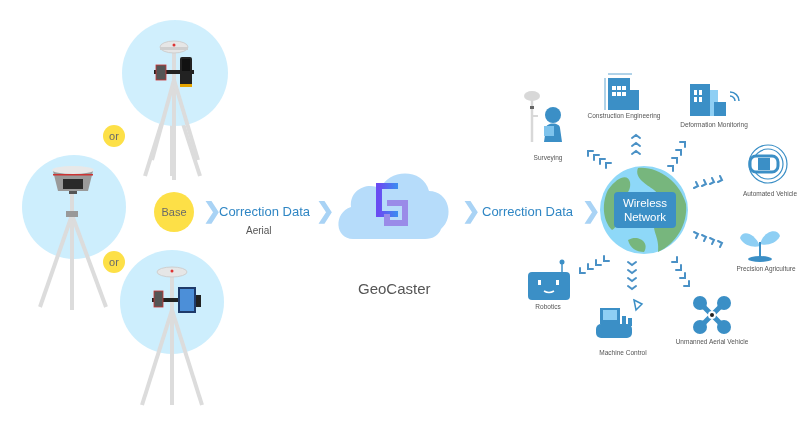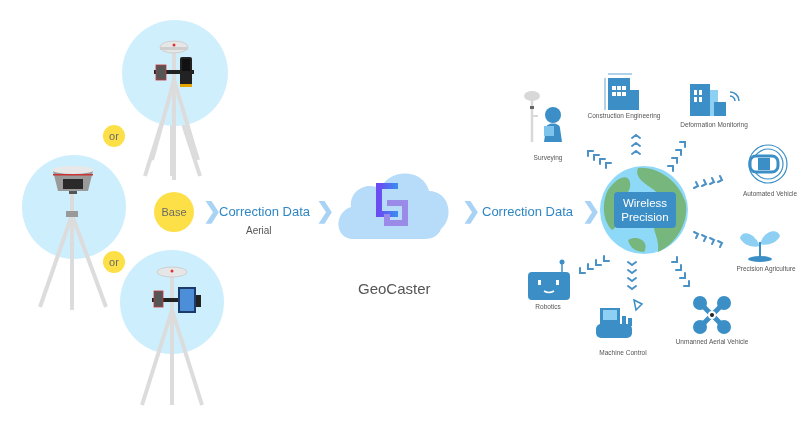--- a/index.html
+++ b/index.html
@@ -95,21 +95,21 @@
 <div class="chev" style="left:582px;top:200px;">❯</div>
 
 <svg style="left:598px;top:164px" width="92" height="92">
   <circle cx="46" cy="46" r="44" fill="#8ed8f8"></circle>
   <path d="M40 4 C60 2 82 18 88 40 C90 60 78 80 60 88 C62 72 52 66 58 56 C70 46 64 32 56 26 C48 20 36 14 40 4 Z" fill="#77b67d"></path>
   <path d="M10 26 C20 12 30 10 32 18 C34 30 22 34 20 44 C16 54 22 62 14 66 C4 56 4 38 10 26 Z" fill="#77b67d"></path>
   <path d="M30 76 C40 70 52 78 46 88 C38 88 32 84 30 76 Z" fill="#77b67d"></path>
 </svg>
 <div class="abs" style="left:614px;top:192px;width:62px;height:36px;background:#3b8fc6;border-radius:4px;color:#fff;font-size:11.5px;text-align:center;line-height:14px;padding-top:4px;box-sizing:border-box;">
   <div>Wireless</div>
-  <div>Precision</div>
+  <div>Network</div>
 </div>
 
 <svg style="left:560px;top:120px" width="180" height="200">
   <g fill="none" stroke="#4a91c6" stroke-width="2" stroke-linecap="round">
 
     <path d="M72 18 l4 -3 l4 3"></path>
       <path d="M72 26 l4 -3 l4 3"></path>
       <path d="M72 34 l4 -3 l4 3"></path>
 
     <path d="M28 36 l0 -5 l5 0"></path>

